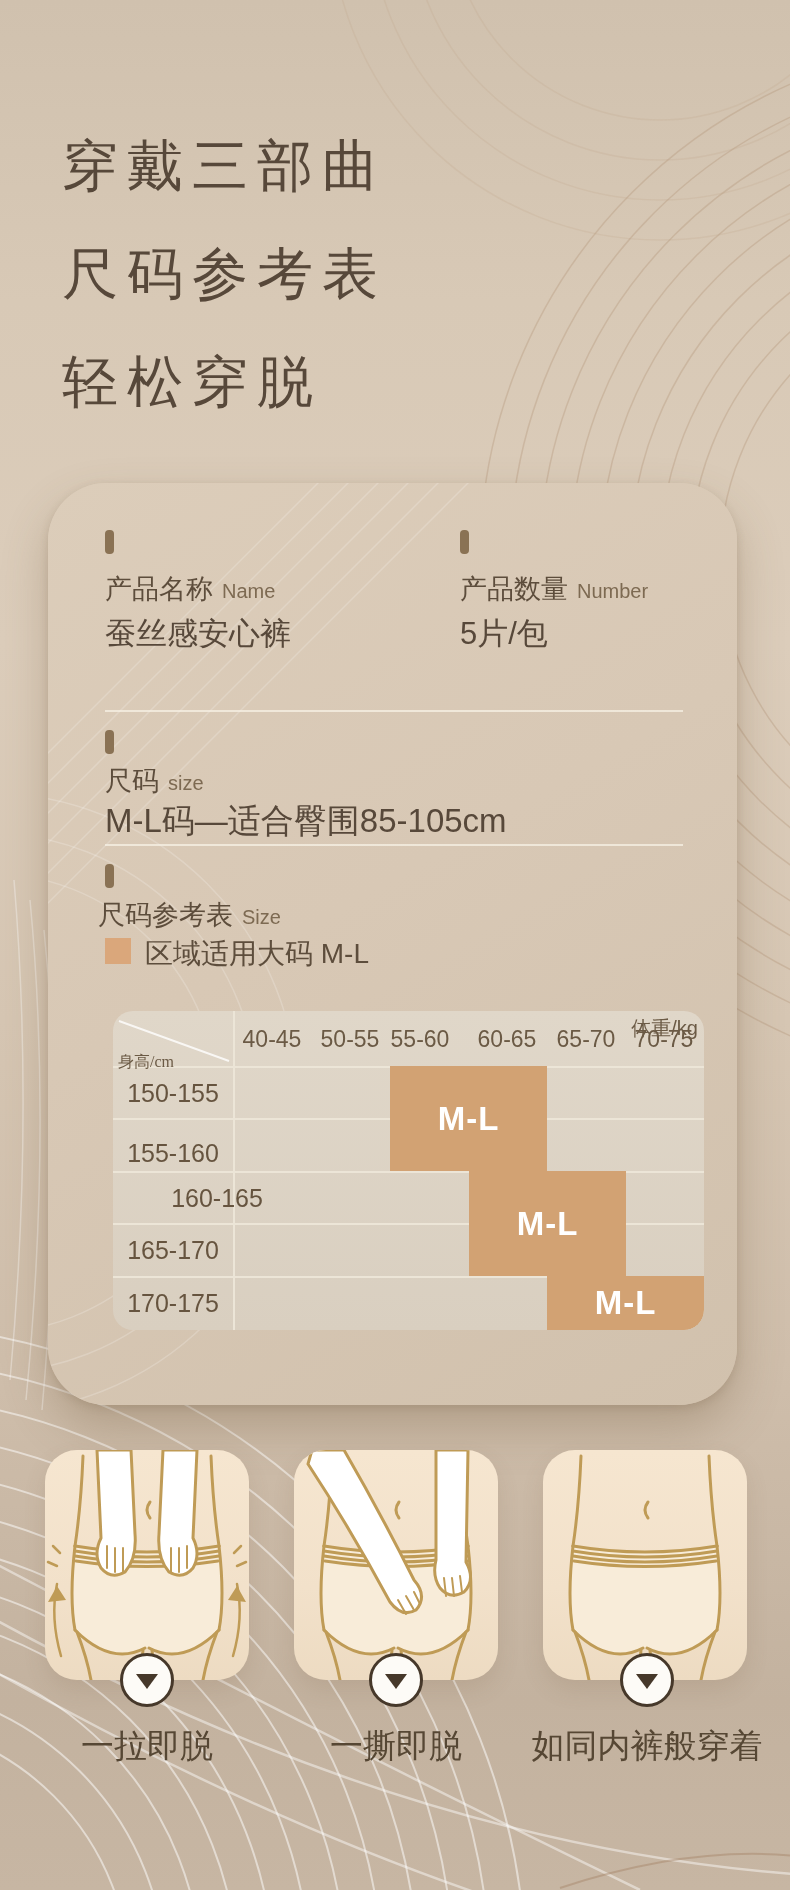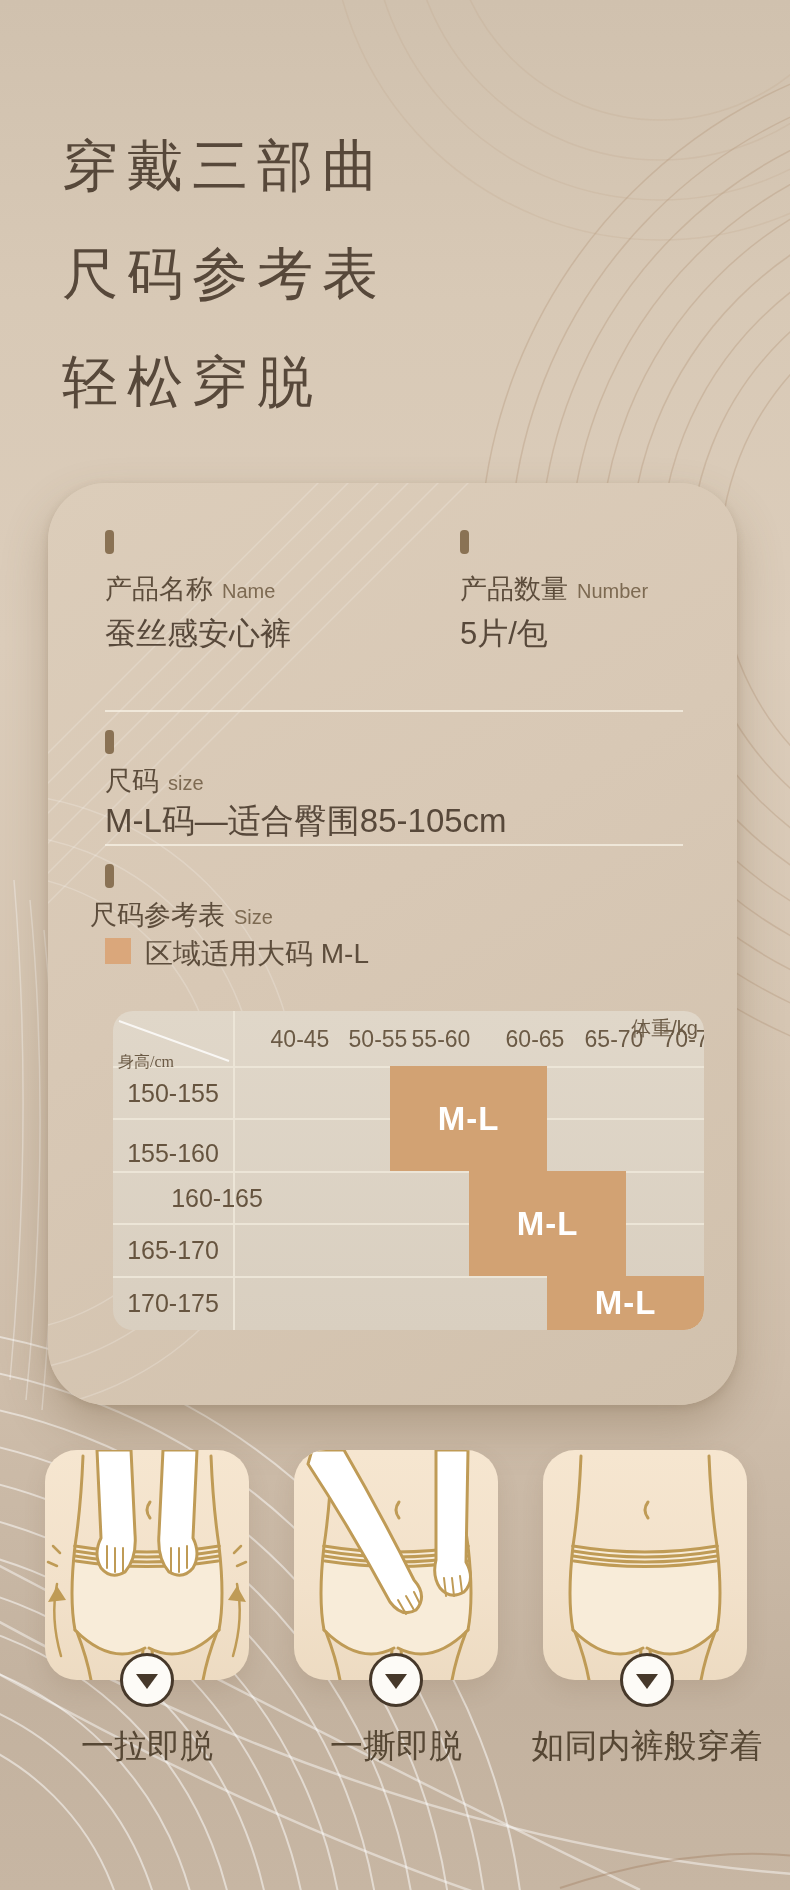--- a/index.html
+++ b/index.html
@@ -23,21 +23,21 @@
   .lbl-en{font-size:20px;color:#7d6a52;margin-left:9px;}
   .val{position:absolute;font-size:31px;color:#57483a;line-height:46px;white-space:nowrap;}
   .divider{position:absolute;left:57px;width:578px;height:2px;background:rgba(247,241,230,.75);}
   .legend-sq{position:absolute;left:57px;top:455px;width:26px;height:26px;background:#daa77b;}
   .legend-txt{position:absolute;left:97px;top:452px;font-size:28px;color:#5d4d3c;white-space:nowrap;}
   
   .sizetab{position:absolute;left:65px;top:528px;width:591px;height:319px;border-radius:20px;
            background:linear-gradient(180deg,#e0d7c9,#d9cfc0);overflow:hidden;}
   .sizetab .vline{position:absolute;left:120px;top:0;width:2px;height:100%;background:#ece5d7;}
   .sizetab .hline{position:absolute;left:0;width:100%;height:2px;background:#ece5d7;}
-  .colhead{position:absolute;top:15px;width:78px;text-align:center;font-size:23px;color:#6b5a45;padding-left:28px;}
+  .colhead{position:absolute;top:15px;width:78px;text-align:center;font-size:23px;color:#6b5a45;}
   .rowhead{position:absolute;left:0;width:120px;text-align:center;font-size:25px;color:#66543f;}
   .corner-top{position:absolute;right:6px;top:4px;font-size:20px;color:#6b5a45;}
   .corner-bot{position:absolute;left:5px;top:41px;font-size:16px;color:#6b5a45;font-family:Liberation Serif, serif;}
   .hl{position:absolute;background:#d2a273;display:flex;align-items:center;justify-content:center;
       color:#ffffff;font-size:33px;font-weight:700;letter-spacing:1px;}
   
   .step-card{position:absolute;top:1450px;width:204px;height:230px;border-radius:32px;overflow:hidden;
              background:linear-gradient(180deg,#f6e6d0 0%,#f2e1ca 60%,#eddbc2 100%);
              box-shadow:0 10px 22px rgba(120,95,65,.14);}
   .badge{position:absolute;top:1653px;width:54px;height:54px;border-radius:50%;background:#fdfbf7;
@@ -135,21 +135,21 @@
 
     <div class="tick" style="left:57px;top:247px;"></div>
     <div class="lblrow" style="left:57px;top:280px;">
       <span class="lbl-cn">尺码</span><span class="lbl-en">size</span>
     </div>
     <div class="val" style="left:57px;top:315px;font-size:33px;">M-L码—适合臀围85-105cm</div>
 
     <div class="divider" style="top:361px;"></div>
 
     <div class="tick" style="left:57px;top:381px;"></div>
-    <div class="lblrow" style="left:42px;top:414px;">
+    <div class="lblrow" style="left:50px;top:414px;">
       <span class="lbl-cn">尺码参考表</span><span class="lbl-en">Size</span>
     </div>
     <div class="legend-sq"></div>
     <div class="legend-txt">区域适用大码 M-L</div>
 
     <div class="sizetab">
       <div class="vline"></div>
       <div class="hline" style="top:55px;"></div>
       <div class="hline" style="top:107px;"></div>
       <div class="hline" style="top:160px;"></div>
@@ -157,21 +157,21 @@
       <div class="hline" style="top:265px;"></div>
 
       <svg class="decor" width="120" height="55">
         <line x1="6" y1="10" x2="116" y2="50" stroke="rgba(255,255,255,0.8)" stroke-width="2"></line>
       </svg>
       <div class="corner-top">体重/kg</div>
       <div class="corner-bot">身高/cm</div>
 
       <div class="colhead" style="left:120px;">40-45</div>
       <div class="colhead" style="left:198px;">50-55</div>
-      <div class="colhead" style="left:261px;">55-60</div>
+      <div class="colhead" style="left:268px;">55-60</div>
       <div class="colhead" style="left:355px;">60-65</div>
       <div class="colhead" style="left:434px;">65-70</div>
       <div class="colhead" style="left:512px;">70-75</div>
 
       <div class="rowhead" style="top:68px;">150-155</div>
       <div class="rowhead" style="top:128px;">155-160</div>
       <div class="rowhead" style="top:173px;padding-left:44px;">160-165</div>
       <div class="rowhead" style="top:225px;">165-170</div>
       <div class="rowhead" style="top:278px;">170-175</div>
 

